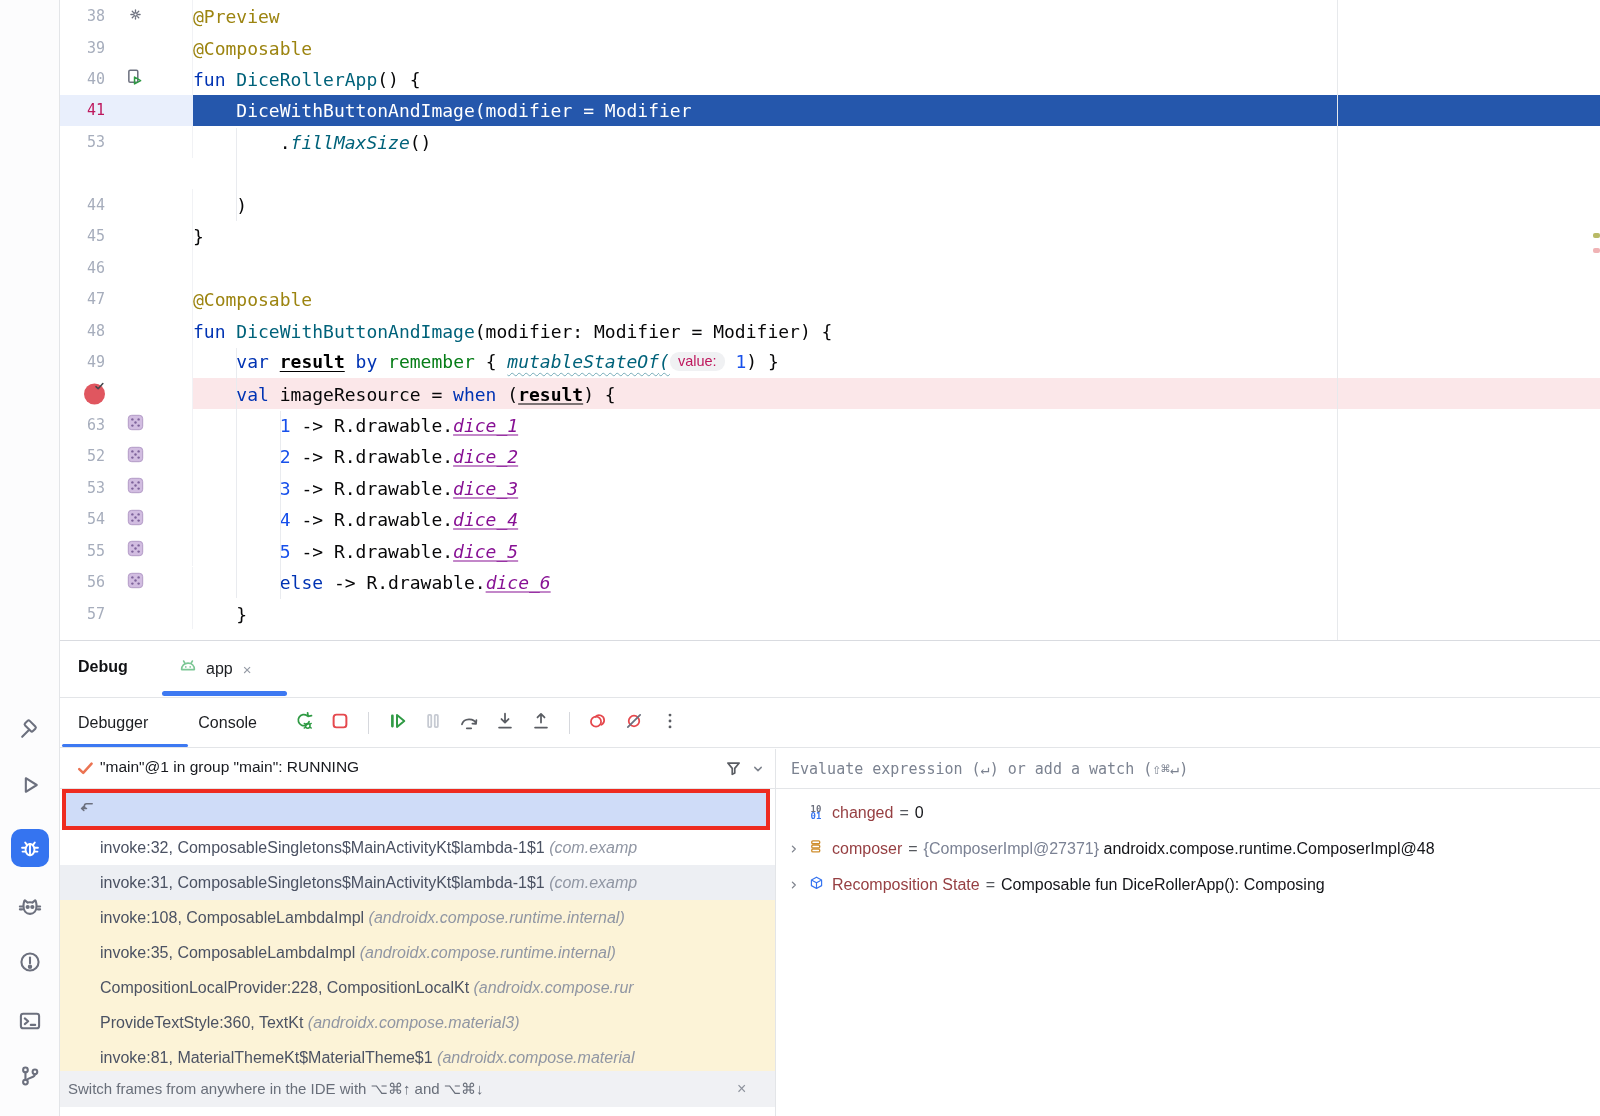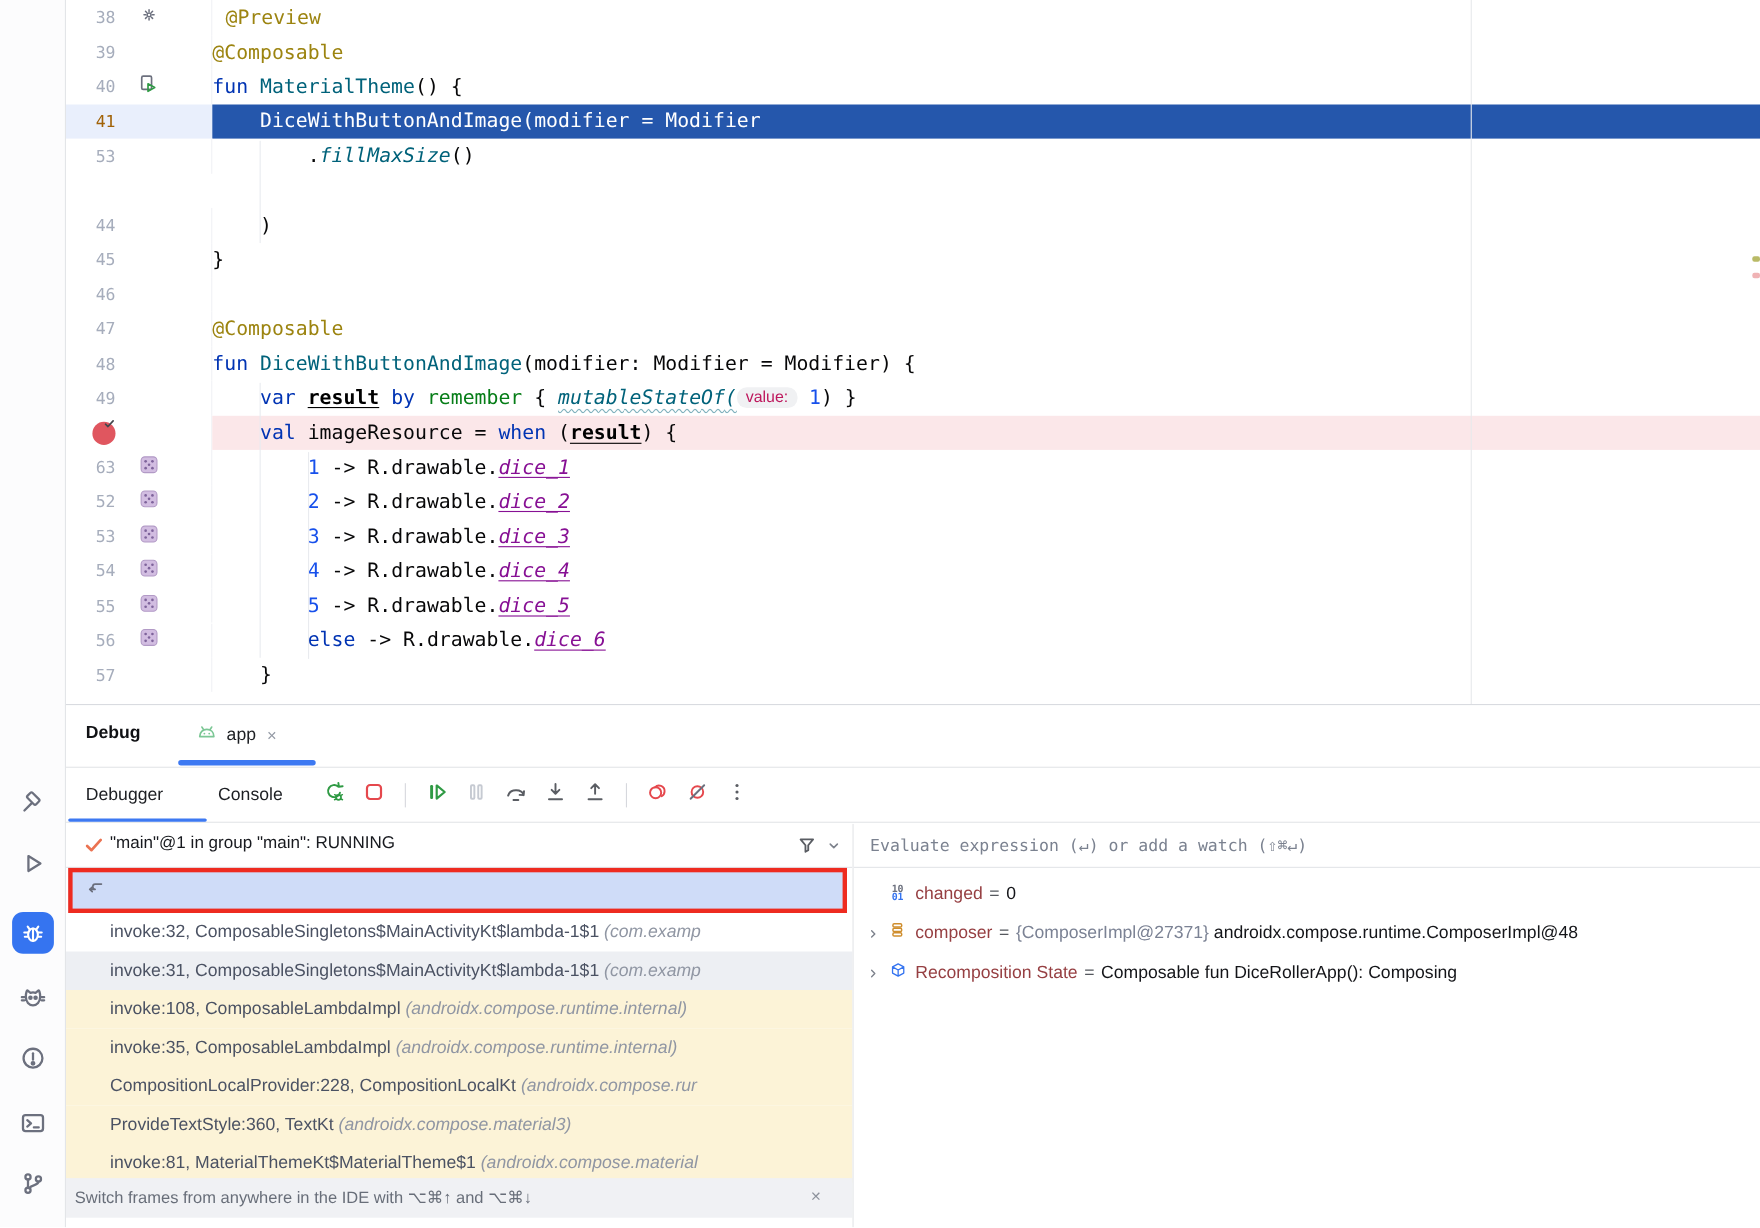--- a/index.html
+++ b/index.html
@@ -15,21 +15,21 @@
   .strip-btn.active { background:#3574f0; }
   .strip-btn svg { display:block; }
 
   
   .editor { position:absolute; left:60px; top:0; width:1540px; height:640px; overflow:hidden; background:#fff; }
   .ed-row { position:absolute; left:0; width:100%; height:31.45px; display:flex; }
   .gut { position:relative; width:133px; height:100%; flex:none; border-right:1px solid #f1f2f5; }
   .ed-row.exec .gut { background:#e9effc; border-right-color:transparent; }
   .lnum { position:absolute; left:0; top:50%; transform:translateY(-50%); width:45px; text-align:right;
           font-family:"DejaVu Sans Mono", monospace; font-size:15px; color:#a6adbc; }
-  .ed-row.exec .lnum { color:#a16207; }
+  .ed-row.exec .lnum { color:#be185d; }
   .gicon { position:absolute; left:63px; top:50%; transform:translateY(-50%); width:24px; height:20px;
            display:flex; align-items:center; justify-content:center; }
   .code { position:relative; flex:1; height:100%; }
   .ed-row.exec .code { background:#2557ac; }
   .ed-row.bp .code { background:#fbe7e9; }
   .ltext { position:absolute; left:0; top:50%; transform:translateY(-50%); white-space:pre;
            font-family:"DejaVu Sans Mono", monospace; font-size:18px; color:#070708; }
   .tok.ann { color:#9c8410; }
   .tok.kw { color:#0033b3; }
   .tok.fn { color:#00627a; }
@@ -176,21 +176,21 @@
       </div>
     </div>
 
   <div class="editor" id="editor">
     <div class="margin-guide"></div>
     <div class="indent-guide" style="left:176px; top:128px; height:93px;"></div>
     <div class="indent-guide" style="left:176px; top:348px; height:250px;"></div>
     <div class="indent-guide" style="left:220px; top:411px; height:188px;"></div>
     <div class="stripe-mark" style="left:1533px; top:233px; width:7px; height:5px; background:#b9ba66;"></div>
     <div class="stripe-mark" style="left:1533px; top:248px; width:7px; height:5px; background:#f0b3b5;"></div>
-  <div class="ed-row" style="top: 0.4px; gap: 12px;">
+  <div class="ed-row" style="top: 0.4px;">
         <div class="gut">
           <span class="lnum">38</span>
           <span class="gicon">
             <span><svg width="17" height="17" viewBox="0 0 20 20" fill="none" stroke="#6c707e" stroke-width="1.6" stroke-linecap="round" stroke-linejoin="round">
                 <circle cx="10" cy="10" r="2.1"></circle>
                 <path d="M10 4.6 V6.4 M10 13.6 V15.4 M4.6 10 H6.4 M13.6 10 H15.4 M6.2 6.2 L7.5 7.5 M12.5 12.5 L13.8 13.8 M13.8 6.2 L12.5 7.5 M7.5 12.5 L6.2 13.8"></path>
               </svg></span>
           </span>
         </div>
         <div class="code">
@@ -209,21 +209,21 @@
         <div class="gut">
           <span class="lnum">40</span>
           <span class="gicon">
             <span><svg width="19" height="19" viewBox="0 0 20 20" fill="none" stroke="#6c707e" stroke-width="1.6" stroke-linecap="round" stroke-linejoin="round">
                 <rect x="3" y="2.4" width="9.4" height="12.6" rx="1.4"></rect>
                 <path d="M9 9.6 L15.4 13.2 L9 16.8 Z" stroke="#2f9a44"></path>
               </svg></span>
           </span>
         </div>
         <div class="code">
-          <span class="ltext"><span class="tok kw">fun </span><span class="tok fn">MaterialTheme</span><span class="tok pl">() {</span></span>
+          <span class="ltext"><span class="tok kw">fun </span><span class="tok fn">DiceRollerApp</span><span class="tok pl">() {</span></span>
         </div>
       </div>
       <div class="ed-row exec" style="top: 94.75px;">
         <div class="gut">
           <span class="lnum">41</span>
         </div>
         <div class="code">
           <span class="ltext"><span class="tok pl">    DiceWithButtonAndImage(modifier = Modifier</span></span>
         </div>
       </div>

